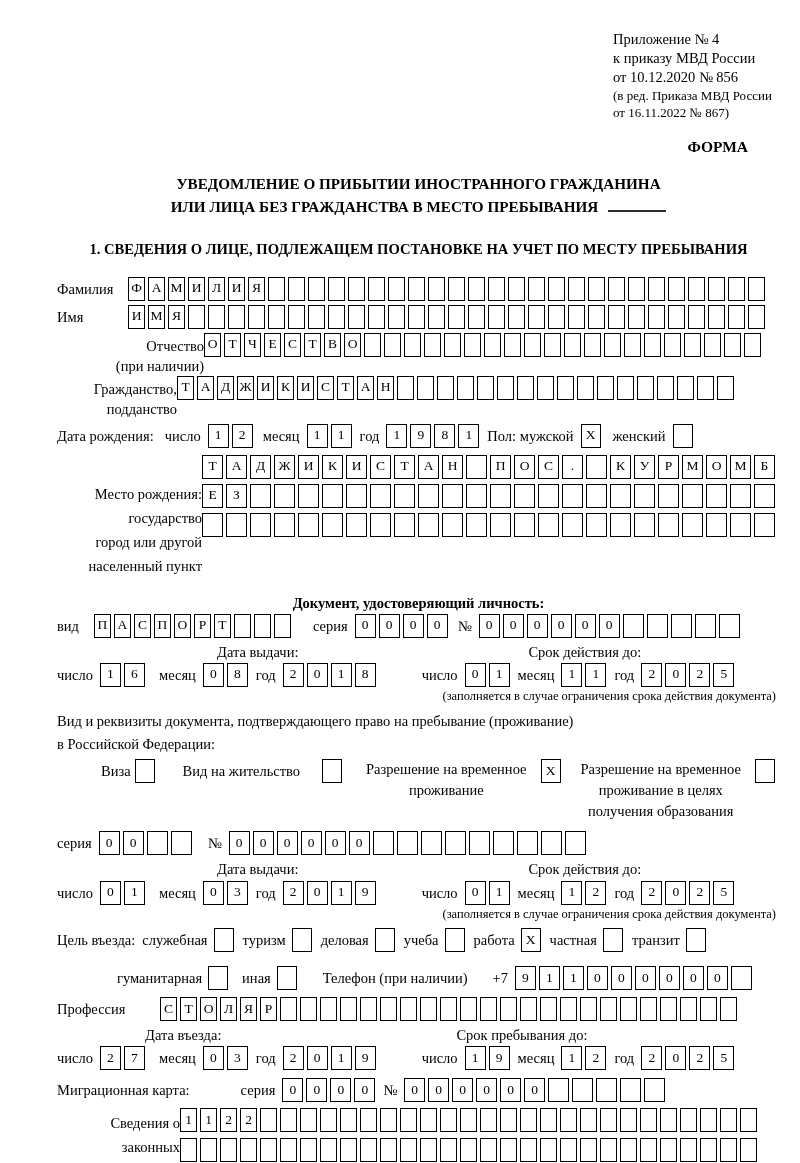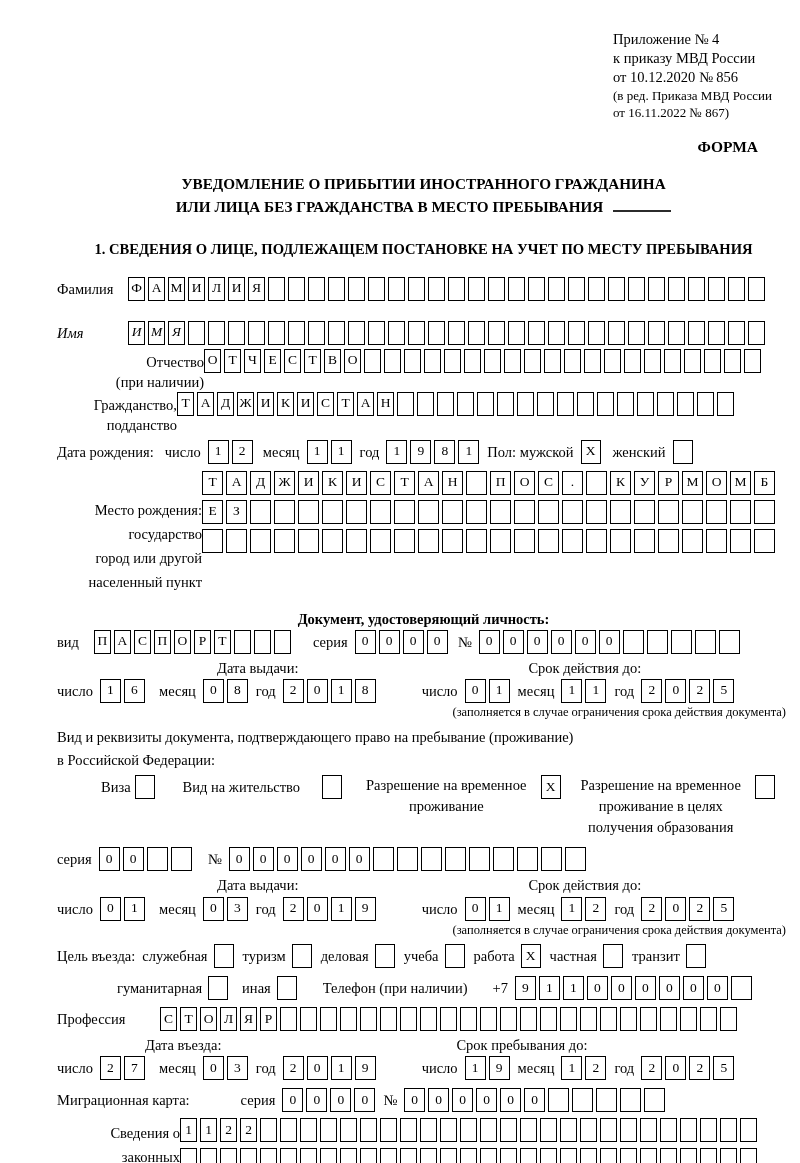--- a/index.html
+++ b/index.html
@@ -1,21 +1,21 @@
 <!DOCTYPE html>
 <html><head>
 <meta charset="utf-8">
 <style>
   * { margin:0; padding:0; box-sizing:border-box; }
   html,body { background:#fff; }
   .page {
     width:800px; height:1163px; background:#ffffff; color:#000;
     font-family:"Liberation Serif","DejaVu Serif",serif;
     font-size:14.5px; position:relative; overflow:hidden;
-    padding:30px 10px 0 57px; line-height:1.25;
+    padding:30px 20px 0 57px; line-height:1.25;
   }
   .appendix { margin-left:556px; width:200px; }
   .appendix .l { font-size:14.5px; line-height:19px; }
   .appendix .s { font-size:13px; line-height:17px; }
   .appendix .s:first-of-type { margin-top:5px; }
   .forma { text-align:right; padding-right:32px; font-weight:bold; font-size:15.5px; margin-top:16px; }
   .title { text-align:center; font-weight:bold; font-size:15.2px; margin-top:16px; line-height:23px; }
   .blank-line { display:inline-block; width:58px; border-bottom:2.5px solid #2b2b2b; height:14px; margin-left:10px; }
   .sect { text-align:center; font-weight:bold; font-size:14.6px; margin-top:22px; }
 
@@ -96,21 +96,21 @@
         <span class="cell"></span>
         <span class="cell"></span>
         <span class="cell"></span>
         <span class="cell"></span>
         <span class="cell"></span>
         <span class="cell"></span>
         <span class="cell"></span>
       </div>
   </div>
 
-  <div class="frow" style="margin-top:20px;font-style:italic;">
+  <div class="frow" style="margin-top:4px;">
     <div class="lbl" style="width:71px;">Имя</div>
     <div class="cells">
         <span class="cell">И</span>
         <span class="cell">М</span>
         <span class="cell">Я</span>
         <span class="cell"></span>
         <span class="cell"></span>
         <span class="cell"></span>
         <span class="cell"></span>
         <span class="cell"></span>
@@ -535,21 +535,21 @@
       </span>
     <span class="opt" style="margin-left:9px;">
         <span>частная</span>
         <span class="checkbox"></span>
       </span>
     <span class="opt" style="margin-left:9px;">
         <span>транзит</span>
         <span class="checkbox"></span>
       </span>
   </div>
-  <div class="dgroup" style="margin-top:8px;">
+  <div class="dgroup" style="margin-top:14px;">
     <span class="opt" style="margin-left:60px;">
         <span>гуманитарная</span>
         <span class="checkbox"></span>
       </span>
     <span class="opt" style="margin-left:14px;">
         <span>иная</span>
         <span class="checkbox"></span>
       </span>
     <span class="t" style="margin-left:26px;">Телефон (при наличии)</span>
     <span class="t" style="margin-left:18px;">+7</span>

